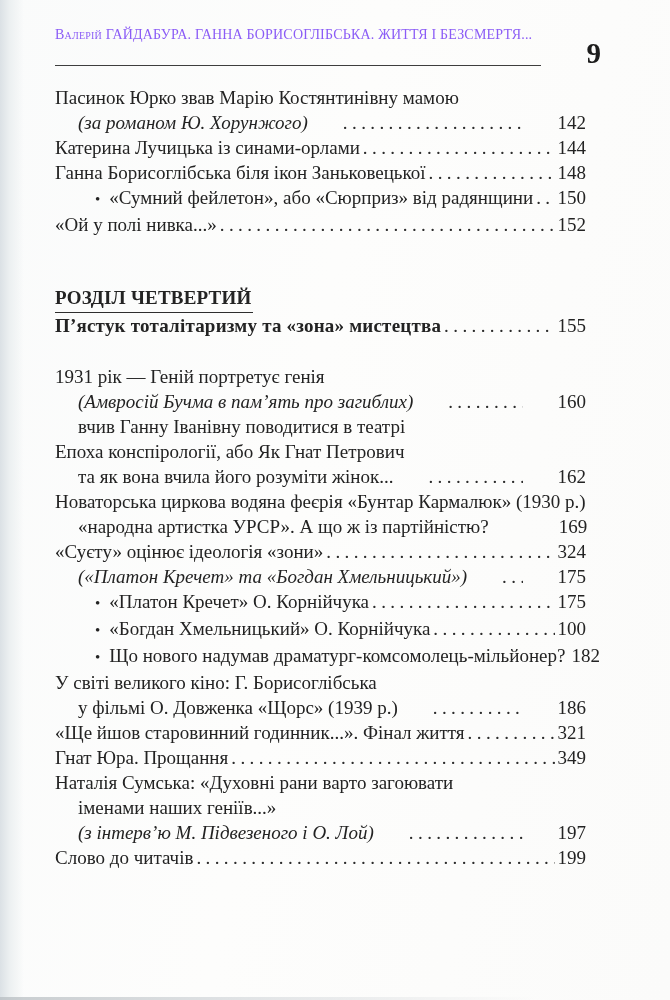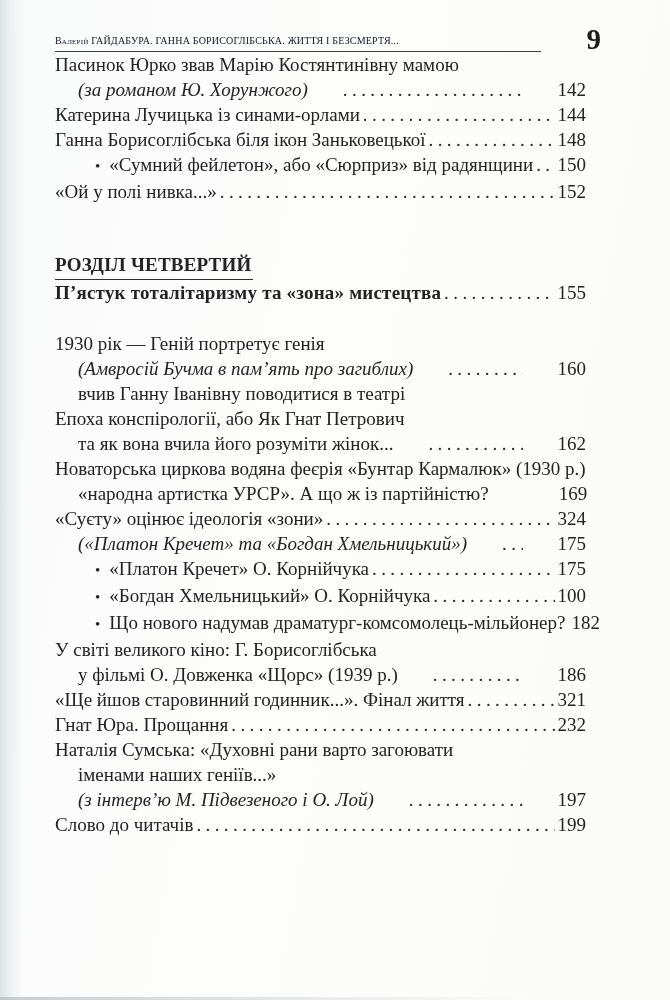--- a/index.html
+++ b/index.html
@@ -37,37 +37,38 @@
     left: 55px;
     top: 27px;
     width: 531px;
   }
   .header-row {
     display: flex;
     justify-content: space-between;
     align-items: flex-end;
   }
   .running-title {
-    font-size: 10px;
+    font-size: 14px;
     font-variant: small-caps;
     letter-spacing: 0.2px;
-    color: #0f172a;
+    color: #8b5cf6;
     width: 486px;
-    padding-bottom: 5px;
+    padding-bottom: 22px;
     border-bottom: 1.7px solid #3e3e3e;
     white-space: nowrap;
   }
   .folio {
     font-size: 29px;
     font-weight: bold;
     line-height: 0.85;
     transform: translateX(15px);
     color: #1c1c1c;
   }
   .toc {
+    margin-top: 19px;
     font-size: 19px;
     font-family: Liberation Serif, serif;
   }
   .entry { margin: 0; }
   .line {
     display: flex;
     align-items: baseline;
     line-height: 25px;
     white-space: nowrap;
   }
@@ -155,21 +156,21 @@
       </div>
       <div class="entry">
         <div class="line indent-0 bold">
           <span class="txt">П’ястук тоталітаризму та «зона» мистецтва</span>
           <span class="leader"></span>
           <span class="pagenum">155</span>
         </div>
       </div>
       <div class="entry" style="margin-top: 26px;">
         <div class="line indent-0">
-          <span class="txt">1930 рік — Геній портретує генія</span>
+          <span class="txt">1931 рік — Геній портретує генія</span>
         </div>
         <div class="line indent-1 italic">
           <span class="txt">(Амвросій Бучма в пам’ять про загиблих)</span>
           <span class="leader"></span>
           <span class="pagenum">160</span>
         </div>
       </div>
       <div class="entry">
         <div class="line indent-1">
           <span class="txt">вчив Ганну Іванівну поводитися в театрі</span>
@@ -247,21 +248,21 @@
         <div class="line indent-0">
           <span class="txt">«Ще йшов старовинний годинник...». Фінал життя</span>
           <span class="leader"></span>
           <span class="pagenum">321</span>
         </div>
       </div>
       <div class="entry">
         <div class="line indent-0">
           <span class="txt">Гнат Юра. Прощання</span>
           <span class="leader"></span>
-          <span class="pagenum">232</span>
+          <span class="pagenum">349</span>
         </div>
       </div>
       <div class="entry">
         <div class="line indent-0">
           <span class="txt">Наталія Сумська: «Духовні рани варто загоювати</span>
         </div>
         <div class="line indent-1">
           <span class="txt">іменами наших геніїв...»</span>
         </div>
         <div class="line indent-1 italic">

